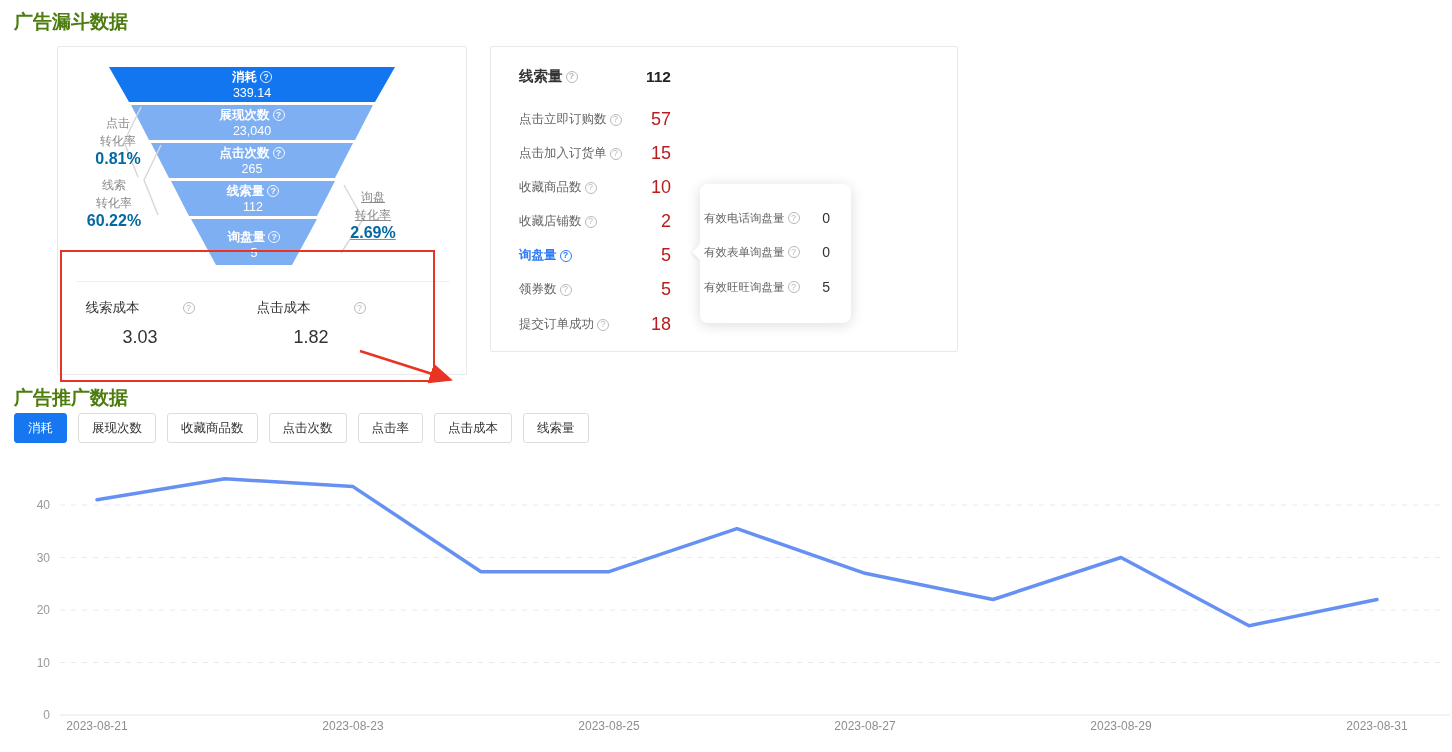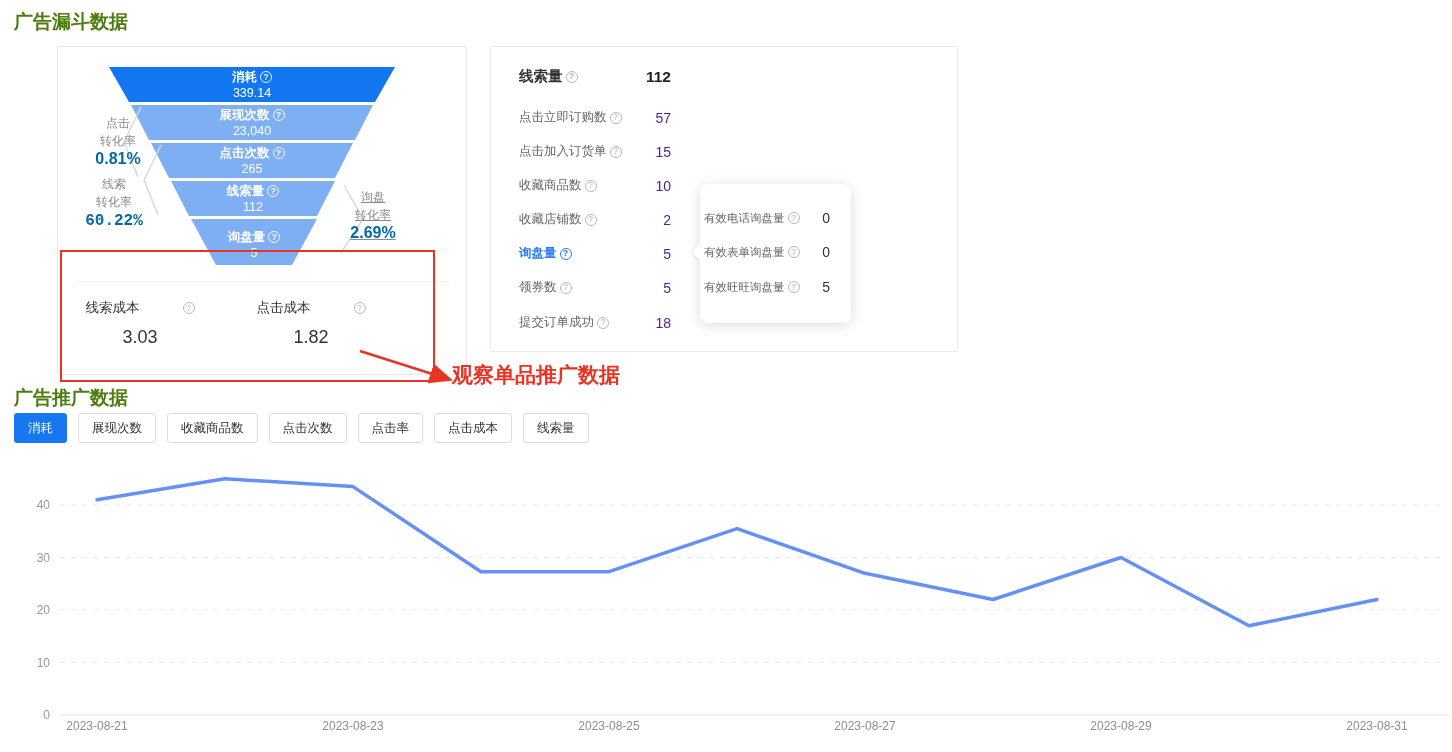--- a/index.html
+++ b/index.html
@@ -26,35 +26,35 @@
   .fl5 { top:172px; left:133px; width:126px; height:46px; background:#7FAFF3; clip-path:polygon(0 0,100% 0,calc(100% - 25px) 100%,25px 100%); padding-top:10px;}
 
   .q { display:inline-flex; align-items:center; justify-content:center;
        width:12px; height:12px; border:1px solid currentColor; border-radius:50%;
        font-size:9px; line-height:1; margin-left:3px; color:#b9b9b9; flex:0 0 auto; }
   .flayer .q { color:#fff; opacity:.9; }
 
   .rate { position:absolute; text-align:center; font-size:12px; color:#8a8a8a; line-height:18px; }
   .rate .rv { font-size:16px; font-weight:700; color:#0369a1; }
   #rate-0 { left:28px;  top:67px;  width:64px; }
-  #rate-1 { left:20px;  top:129px; width:72px;font-family:Liberation Mono, monospace; }
+  #rate-1 { left:20px;  top:129px; width:72px; }
   #rate-2 { left:283px; top:141px; width:64px;text-decoration:underline; }
 
   #funnel-divider { position:absolute; left:18px; top:234px; width:374px; height:1px; background:#f0f0f0; }
 
   .cost { position:absolute; width:110px; text-align:center; }
   #cost-0 { left:27px; top:252px; }
   #cost-1 { left:198px; top:252px; }
   .cost .cl { font-size:13.5px; color:#333; display:flex; justify-content:center; align-items:center;gap:40px; }
   .cost .cv { margin-top:10px; font-size:18px; color:#333; }
 
   
   .srow { position:absolute; left:28px; width:152px; display:flex; justify-content:space-between; align-items:center; }
   .srow .sl { font-size:12.5px; color:#666; display:flex; align-items:center; white-space:nowrap; }
-  .srow .sv { font-size:14px; color:#4c1d95; }
+  .srow .sv { font-size:18px; color:#b91c1c; }
   .srow.primary .sl { font-size:14.5px; font-weight:700; color:#333; }
   .srow.primary .sv { font-size:15.5px; font-weight:600; color:#222; }
   .srow.blue .sl { color:#2E7CF6; font-weight:600; }
   .srow.blue .q { color:#2E7CF6; }
 
   
   #popup { position:absolute; left:700px; top:184px; width:151px; height:139px; background:#fff;
            border-radius:8px; box-shadow:0 2px 14px rgba(0,0,0,.14); z-index:5; }
   #popup .tri { position:absolute; left:-8px; top:60px; width:0; height:0;
                 border-top:8px solid transparent; border-bottom:8px solid transparent; border-right:8px solid #fff;
@@ -252,21 +252,20 @@
 
   <div id="red-box"></div>
   <svg id="red-arrow" width="110" height="45">
     <defs>
       <marker id="ah" markerWidth="9" markerHeight="8" refX="7" refY="4" orient="auto">
         <polygon points="0 0, 9 4, 0 8" fill="#E93323"></polygon>
       </marker>
     </defs>
     <line x1="10" y1="9" x2="98" y2="37" stroke="#E93323" stroke-width="2.6" marker-end="url(#ah)"></line>
   </svg>
-  <div id="red-note">观察单品推广数据</div>
 
   <div class="sec-title" id="promo-title">广告推广数据</div>
 
   <div id="tabs">
     <button class="tab active">消耗</button>
     <button class="tab">展现次数</button>
     <button class="tab">收藏商品数</button>
     <button class="tab">点击次数</button>
     <button class="tab">点击率</button>
     <button class="tab">点击成本</button>

